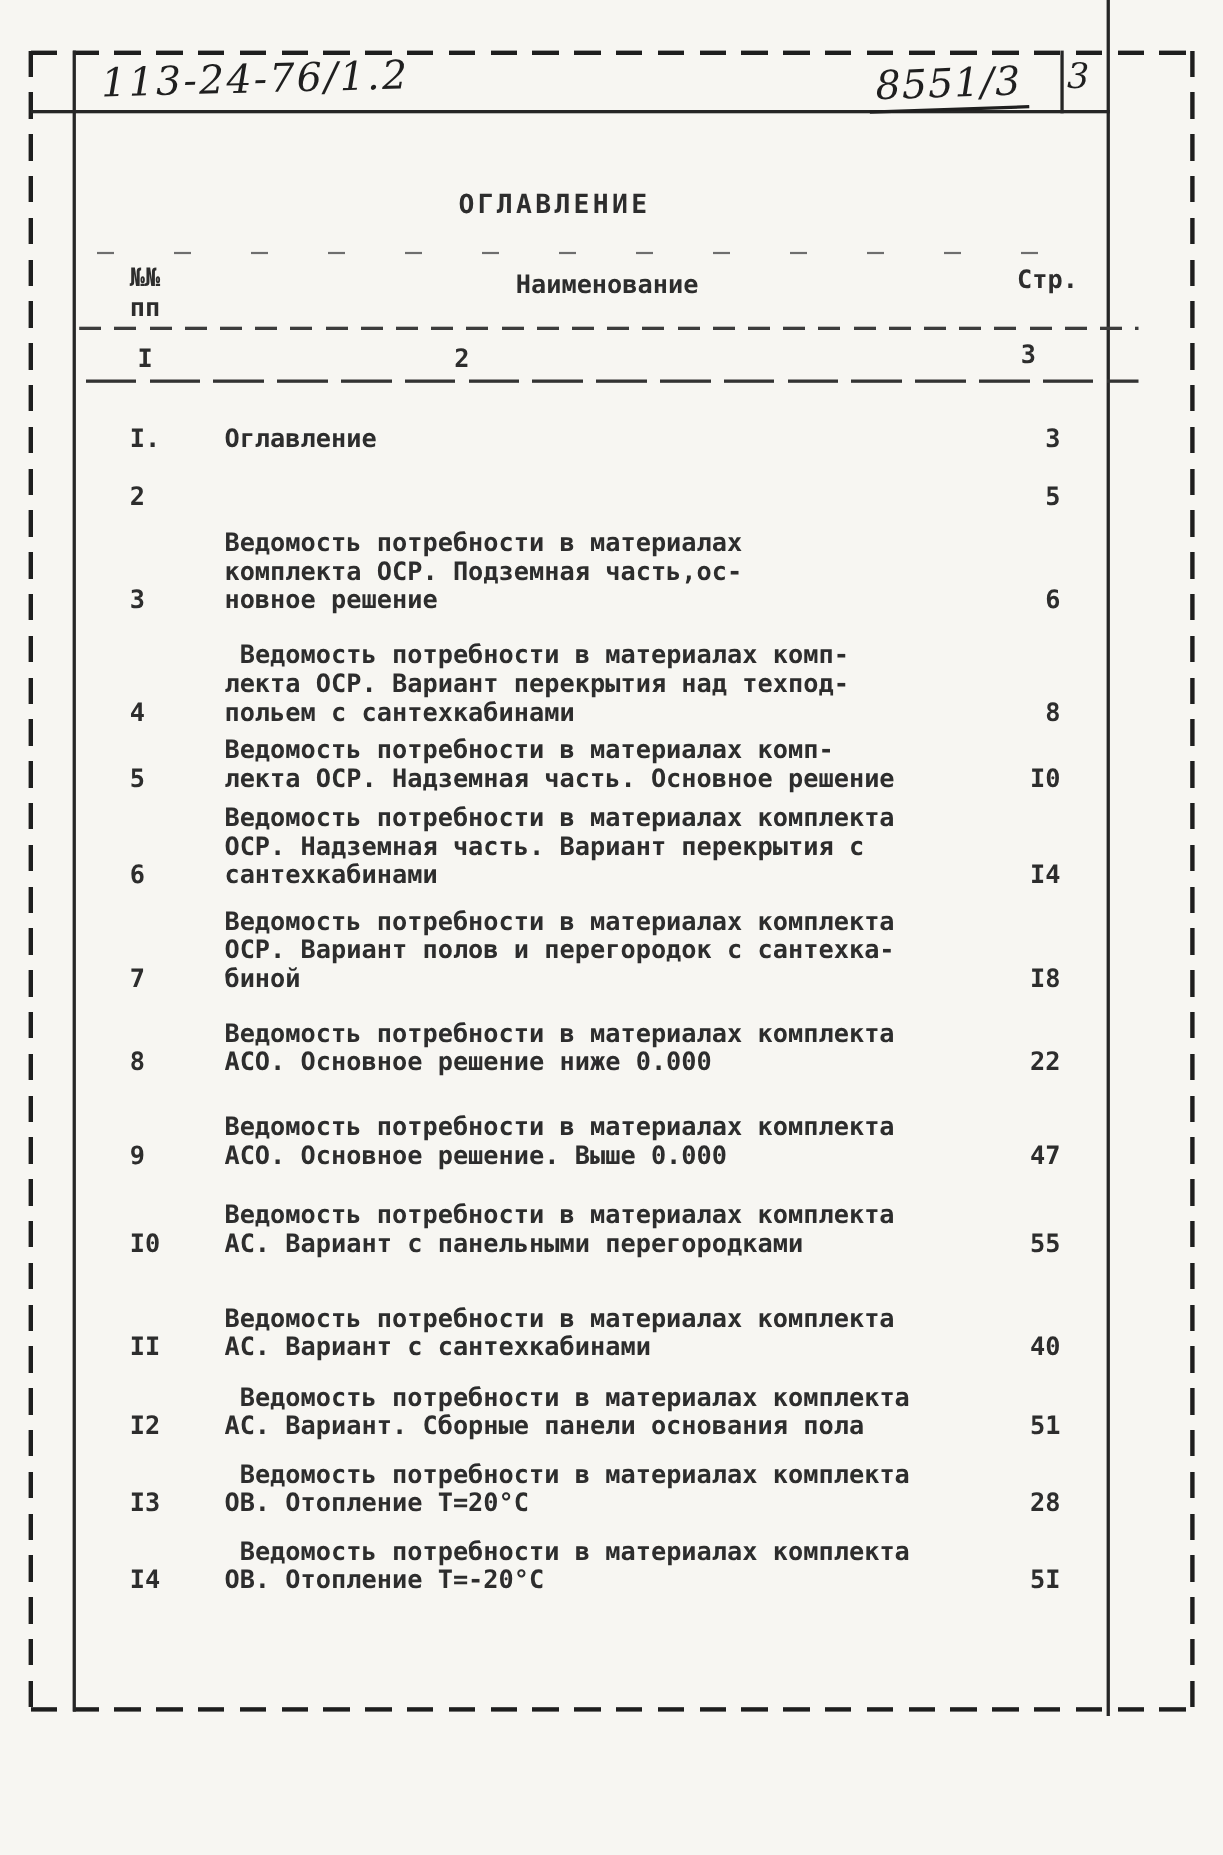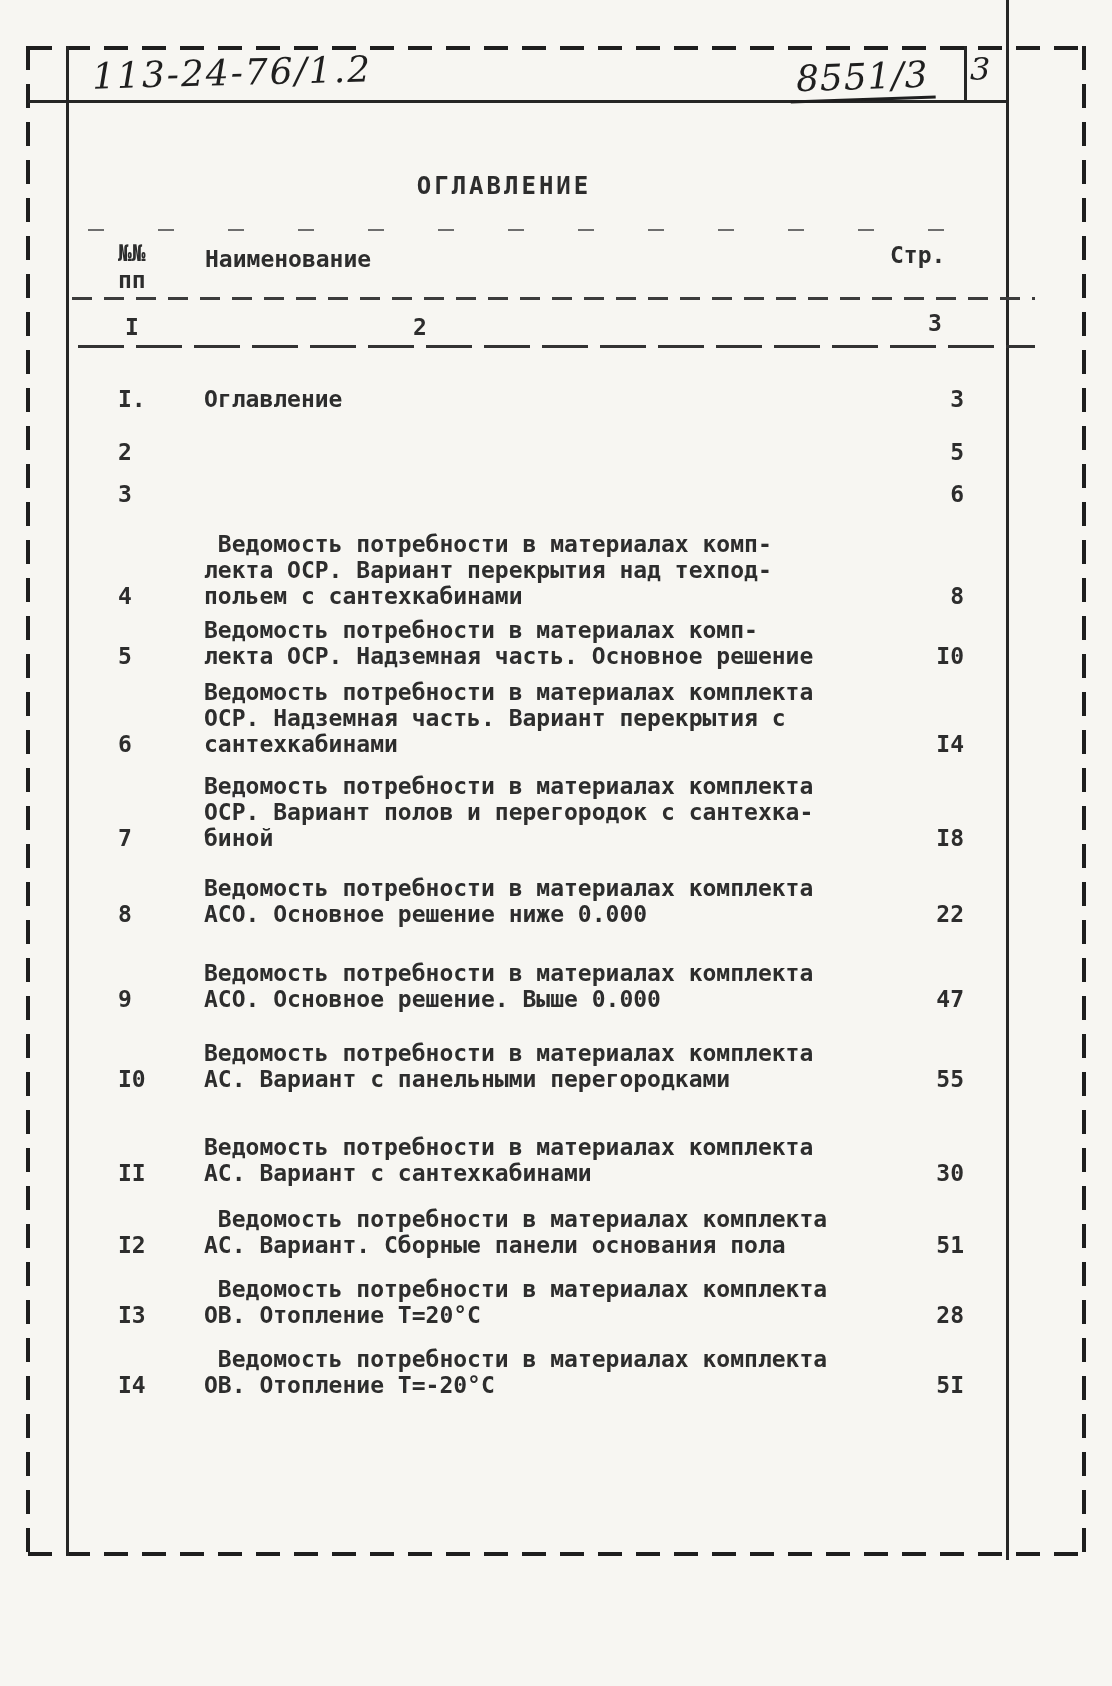--- a/index.html
+++ b/index.html
@@ -44,22 +44,22 @@
   #hw-arch  { left:790px; top:56px; font-size:36px; letter-spacing:1px; transform:rotate(-2deg);
               border-bottom:3px solid #1f1f1f; padding:0 6px 1px 6px; }
   #hw-sheet { left:970px; top:50px; font-size:32px; }
 
   
   .title { position:absolute; top:172px; left:0; width:1008px; text-align:center;
            font-size:24px; font-weight:bold; letter-spacing:3px; }
 
   .col-head, .idx { position:absolute; font-size:23px; font-weight:bold; }
   #col-head-num  { left:118px; top:240px; white-space:pre-line; line-height:27px; }
-  #col-head-name { left:205px; top:246px; width:430px; text-align:left; }
-  #col-head-page { left:890px; top:242px; width:90px; text-align:left; }
+  #col-head-name { left:205px; top:246px; width:430px; text-align:right; }
+  #col-head-page { left:890px; top:242px; width:90px; text-align:right; }
   #idx-num  { left:112px; top:314px; width:40px; text-align:center; }
   #idx-name { left:205px; top:314px; width:430px; text-align:center; }
   #idx-page { left:890px; top:310px; width:90px; text-align:center; }
 
   #toc-rows { position:absolute; left:0; top:386px; width:1008px; }
   .toc-row { display:flex; align-items:flex-end; font-size:23px; font-weight:bold;
              line-height:26px; margin-bottom:21px; }
   .c-num  { flex:0 0 86px; margin-left:118px; }
   .c-name { flex:0 0 660px; white-space:pre-wrap; }
   .c-page { flex:1 1 auto; text-align:right; padding-right:44px; }
@@ -117,20 +117,23 @@
         <div class="c-num">I.</div>
         <div class="c-name">Оглавление</div>
         <div class="c-page">3</div>
       </div>
       <div class="toc-row">
         <div class="c-num">2</div>
         <div class="c-page">5</div>
       </div>
       <div class="toc-row">
         <div class="c-num">3</div>
+        <div class="c-name">Ведомость потребности в материалах
+комплекта ОСР. Подземная часть,ос-
+новное решение</div>
         <div class="c-page">6</div>
       </div>
       <div class="toc-row">
         <div class="c-num">4</div>
         <div class="c-name"> Ведомость потребности в материалах комп-
 лекта ОСР. Вариант перекрытия над техпод-
 польем с сантехкабинами</div>
         <div class="c-page">8</div>
       </div>
       <div class="toc-row">
@@ -168,21 +171,21 @@
       <div class="toc-row">
         <div class="c-num">I0</div>
         <div class="c-name">Ведомость потребности в материалах комплекта
 АС. Вариант с панельными перегородками</div>
         <div class="c-page">55</div>
       </div>
       <div class="toc-row">
         <div class="c-num">II</div>
         <div class="c-name">Ведомость потребности в материалах комплекта
 АС. Вариант с сантехкабинами</div>
-        <div class="c-page">30</div>
+        <div class="c-page">40</div>
       </div>
       <div class="toc-row">
         <div class="c-num">I2</div>
         <div class="c-name"> Ведомость потребности в материалах комплекта
 АС. Вариант. Сборные панели основания пола</div>
         <div class="c-page">51</div>
       </div>
       <div class="toc-row">
         <div class="c-num">I3</div>
         <div class="c-name"> Ведомость потребности в материалах комплекта

